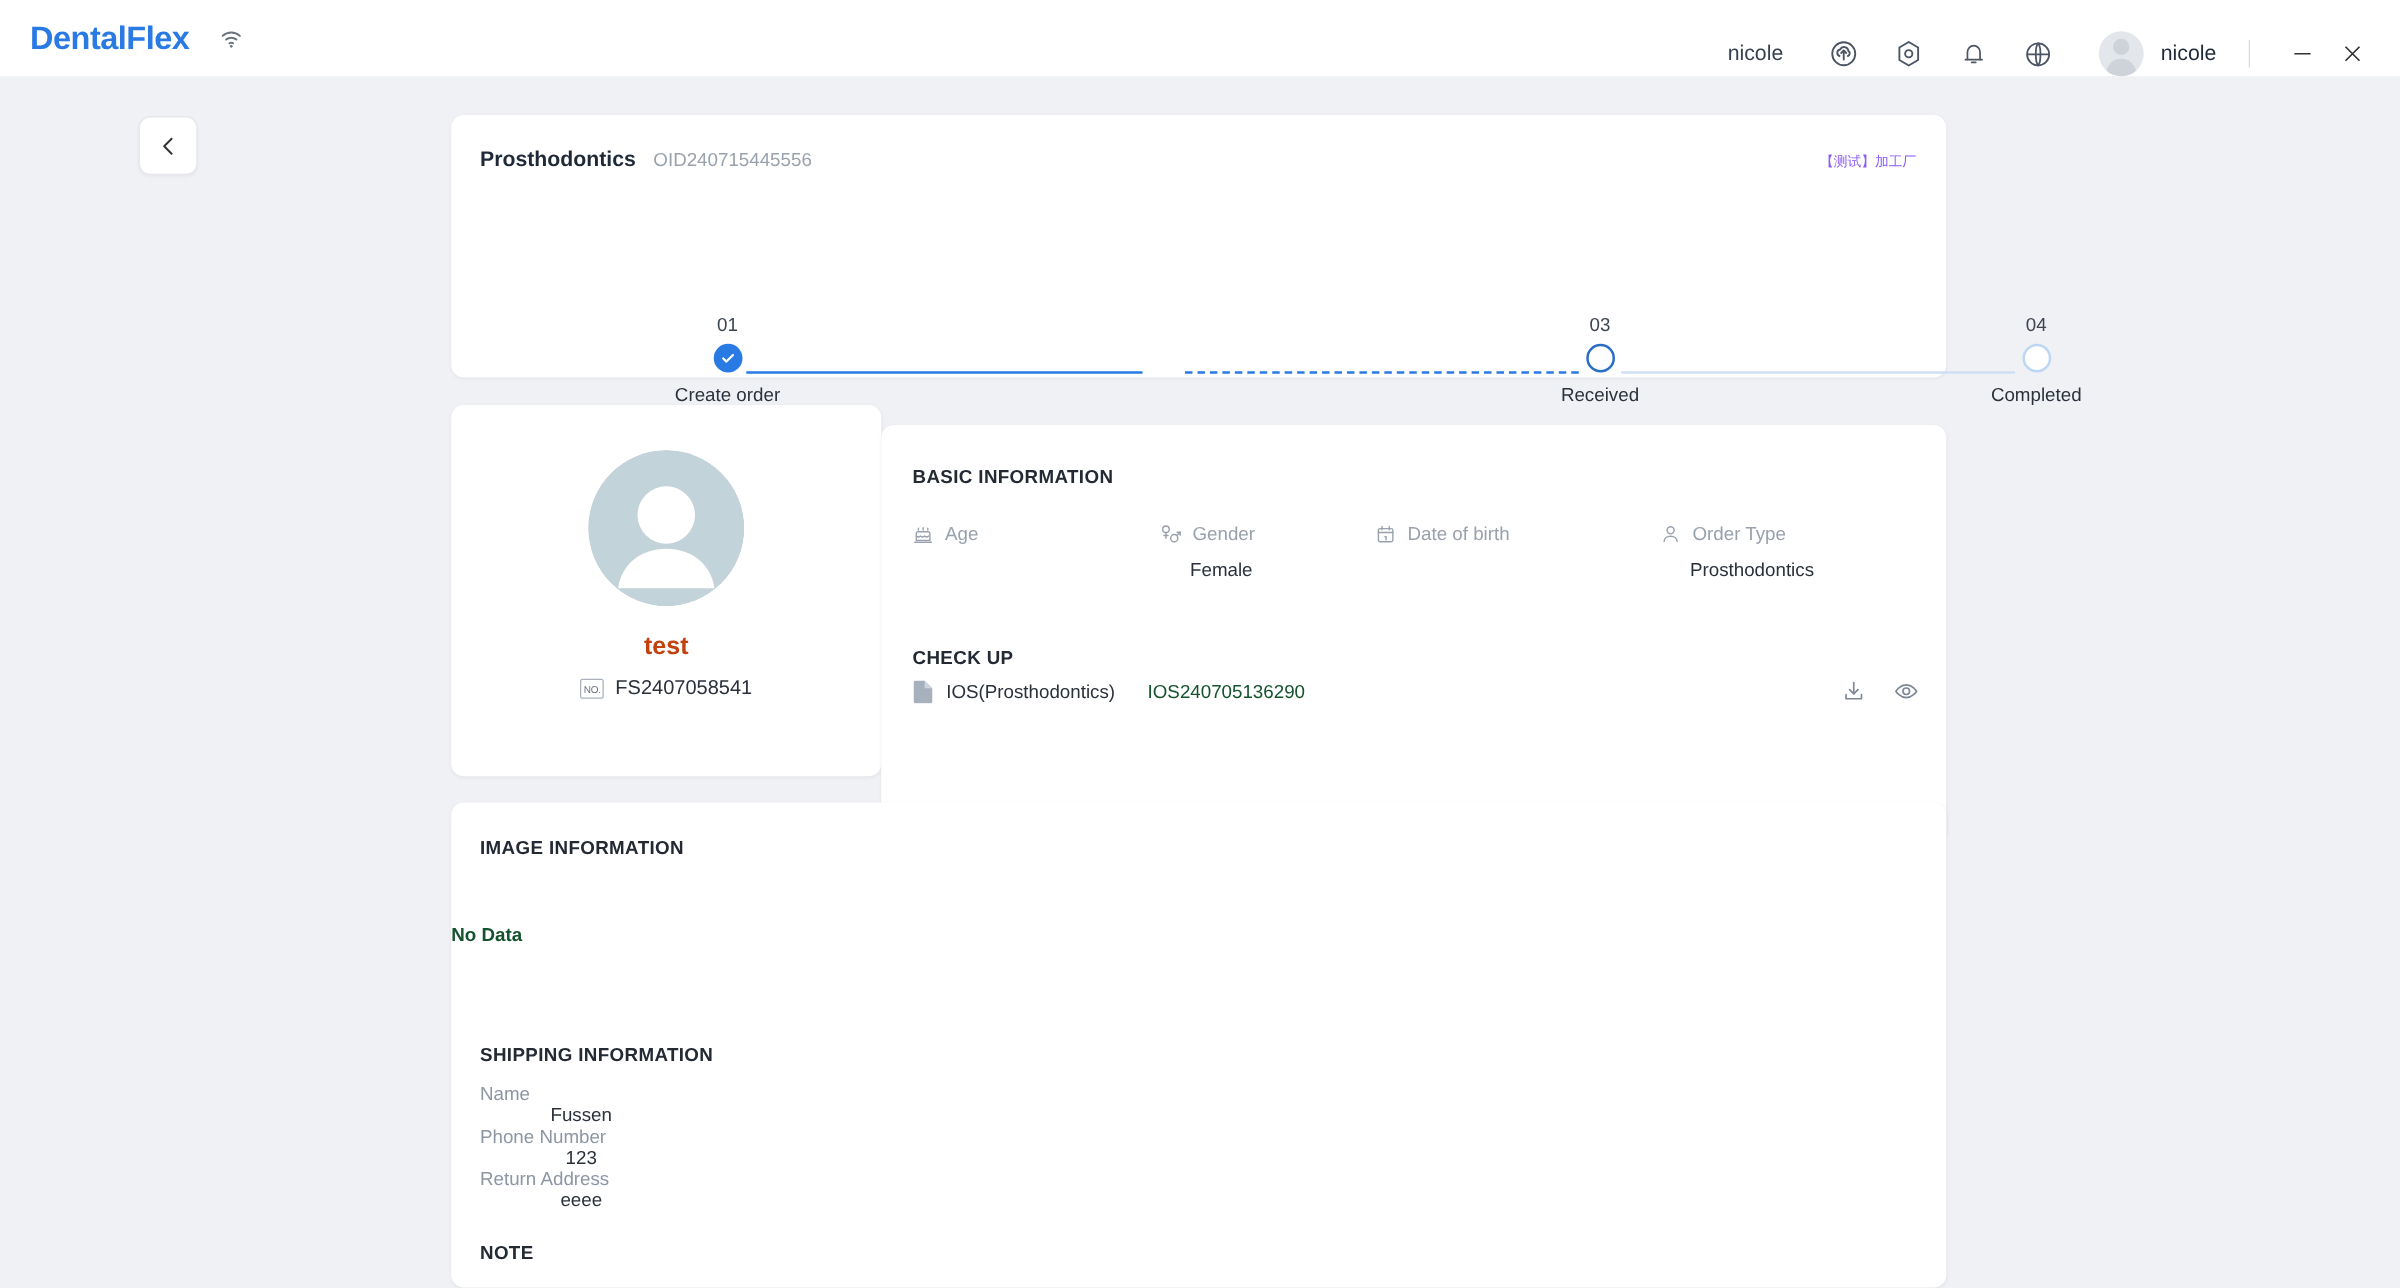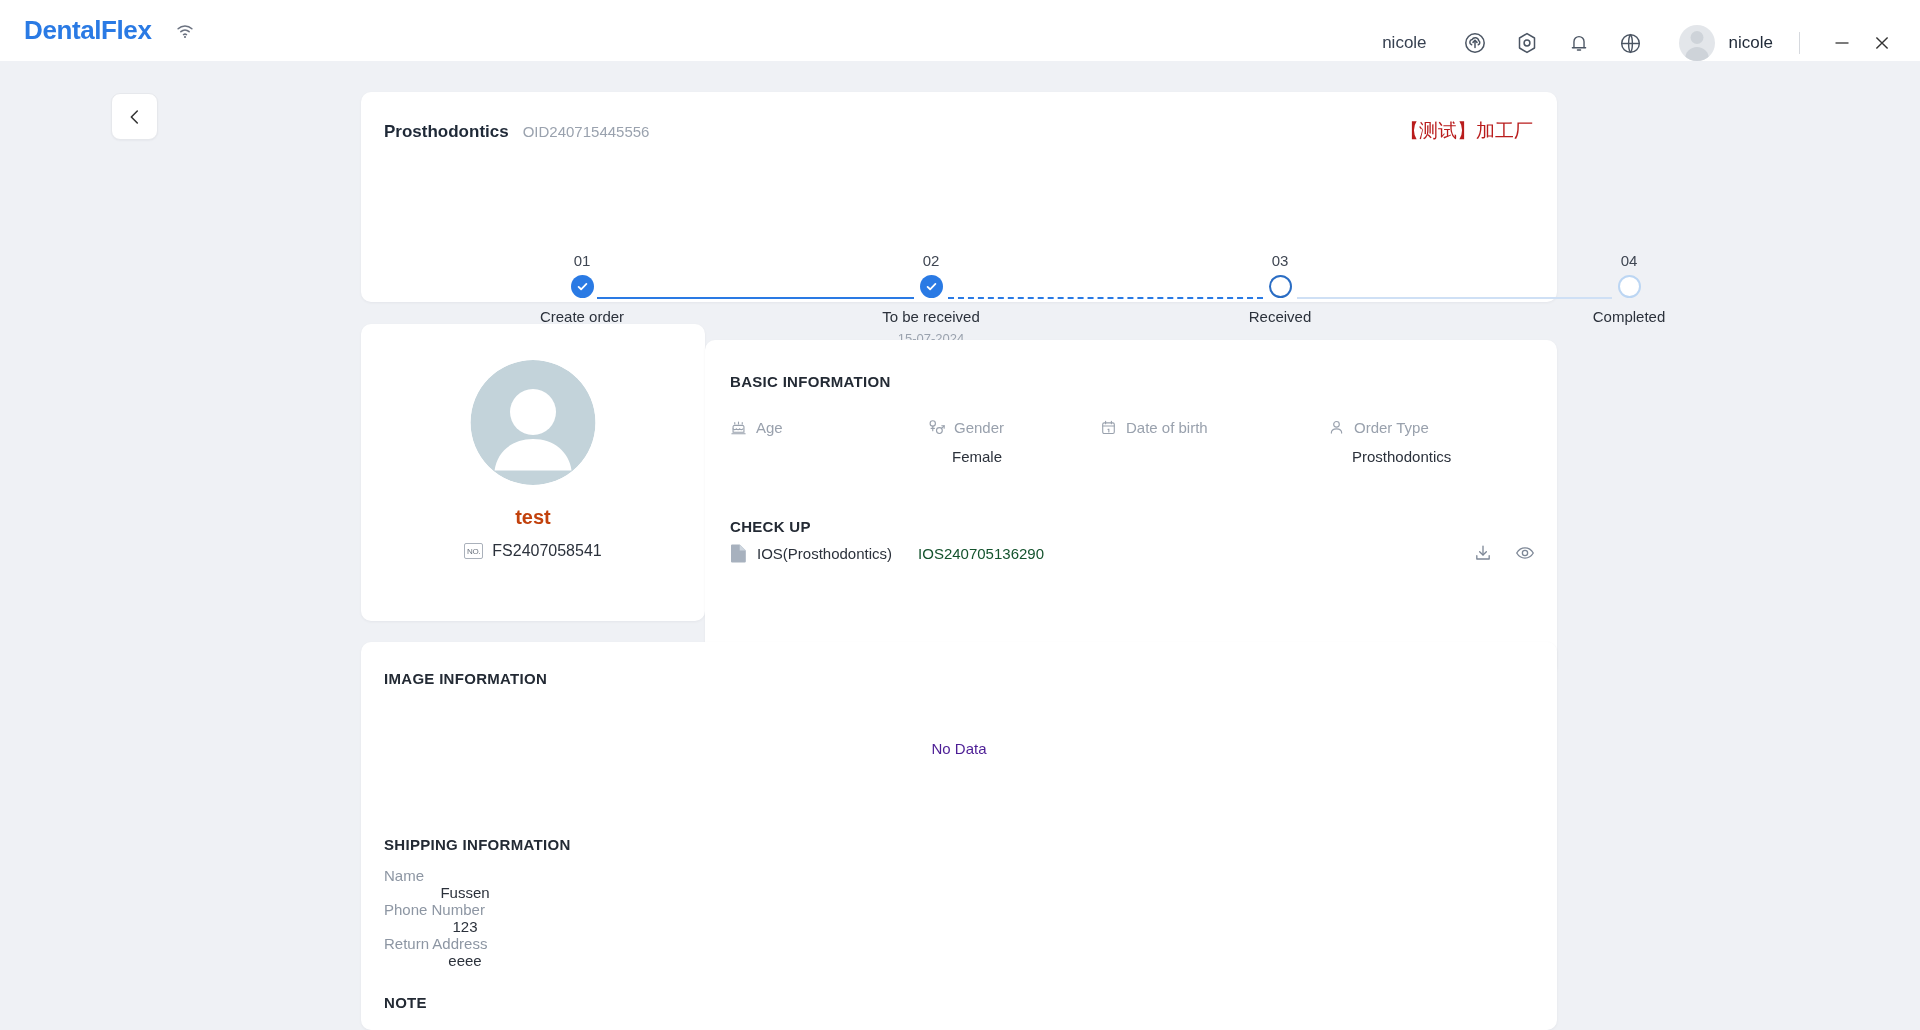--- a/index.html
+++ b/index.html
@@ -80,21 +80,21 @@
   #card-basic   { left: 705px; top: 340px; width: 852px; height: 335px; }
   #card-bottom  { left: 361px; top: 642px; width: 1196px; height: 388px; }
 
   
   #order-head {
     position: absolute; left: 23px; top: 26px; right: 24px;
     display: flex; align-items: baseline;
   }
   #order-type-title { font-size: 17px; font-weight: 700; color: #1f2937; }
   #order-id { font-size: 15px; color: #9aa2ae; margin-left: 14px; }
-  #factory { margin-left: auto; font-size: 19px; color: #b91c1c; }
+  #factory { margin-left: auto; font-size: 11px; color: #8b5cf6; }
 
   
   #stepper { position: absolute; left: 23px; top: 160px; right: 23px; height: 110px; }
   .step {
     position: absolute; top: 0; width: 170px; text-align: center;
     transform: translateX(-50%);
   }
   .step-num { font-size: 15px; color: #3f4652; }
   .step-dot-wrap { height: 34px; display: flex; align-items: center; justify-content: center; }
   .dot {
@@ -265,32 +265,20 @@
         <div class="dot">
           <svg width="13" height="13" viewBox="0 0 16 16" fill="none" stroke="#fff" stroke-width="2.2" stroke-linecap="round" stroke-linejoin="round">
               <path d="M3.2 8.4 6.3 11.4 12.8 4.9"></path>
             </svg>
         </div>
       </div>
       <div class="step-label">Create order</div>
       <div class="step-date">15-07-2024</div>
     </div>
 
-    <div class="step" style="left:547px;">
-      <div class="step-num">02</div>
-      <div class="step-dot-wrap">
-        <div class="dot">
-          <svg width="13" height="13" viewBox="0 0 16 16" fill="none" stroke="#fff" stroke-width="2.2" stroke-linecap="round" stroke-linejoin="round">
-              <path d="M3.2 8.4 6.3 11.4 12.8 4.9"></path>
-            </svg>
-        </div>
-      </div>
-      <div class="step-label">To be received</div>
-      <div class="step-date">15-07-2024</div>
-    </div>
 
     <div class="step" style="left:896px;">
       <div class="step-num">03</div>
       <div class="step-dot-wrap">
         <div class="dot pending-active"></div>
       </div>
       <div class="step-label">Received</div>
       <div class="step-date"></div>
     </div>
 
@@ -419,21 +407,21 @@
           <circle cx="11" cy="11" r="2.9"></circle>
         </svg>
       </span>
     </span>
   </div>
 </div>
 
 <div class="card" id="card-bottom">
   <div class="sec-title" id="img-title">IMAGE INFORMATION</div>
 
-  <div style="position:absolute;left:0;right:0;top:98px;text-align:center;font-size:15px;color:#4c1d95;">No Data</div>
+  <div style="position:absolute;left:0;right:0;top:98px;text-align:left;font-size:15px;color:#14532d;font-weight:bold;">No Data</div>
 
   <div class="sec-title" id="ship-title">SHIPPING INFORMATION</div>
 
   <div id="ship-list">
     <div class="ship-row">
       <div class="ship-key">Name</div>
       <div class="ship-val">Fussen</div>
     </div>
     <div class="ship-row">
       <div class="ship-key">Phone Number</div>

